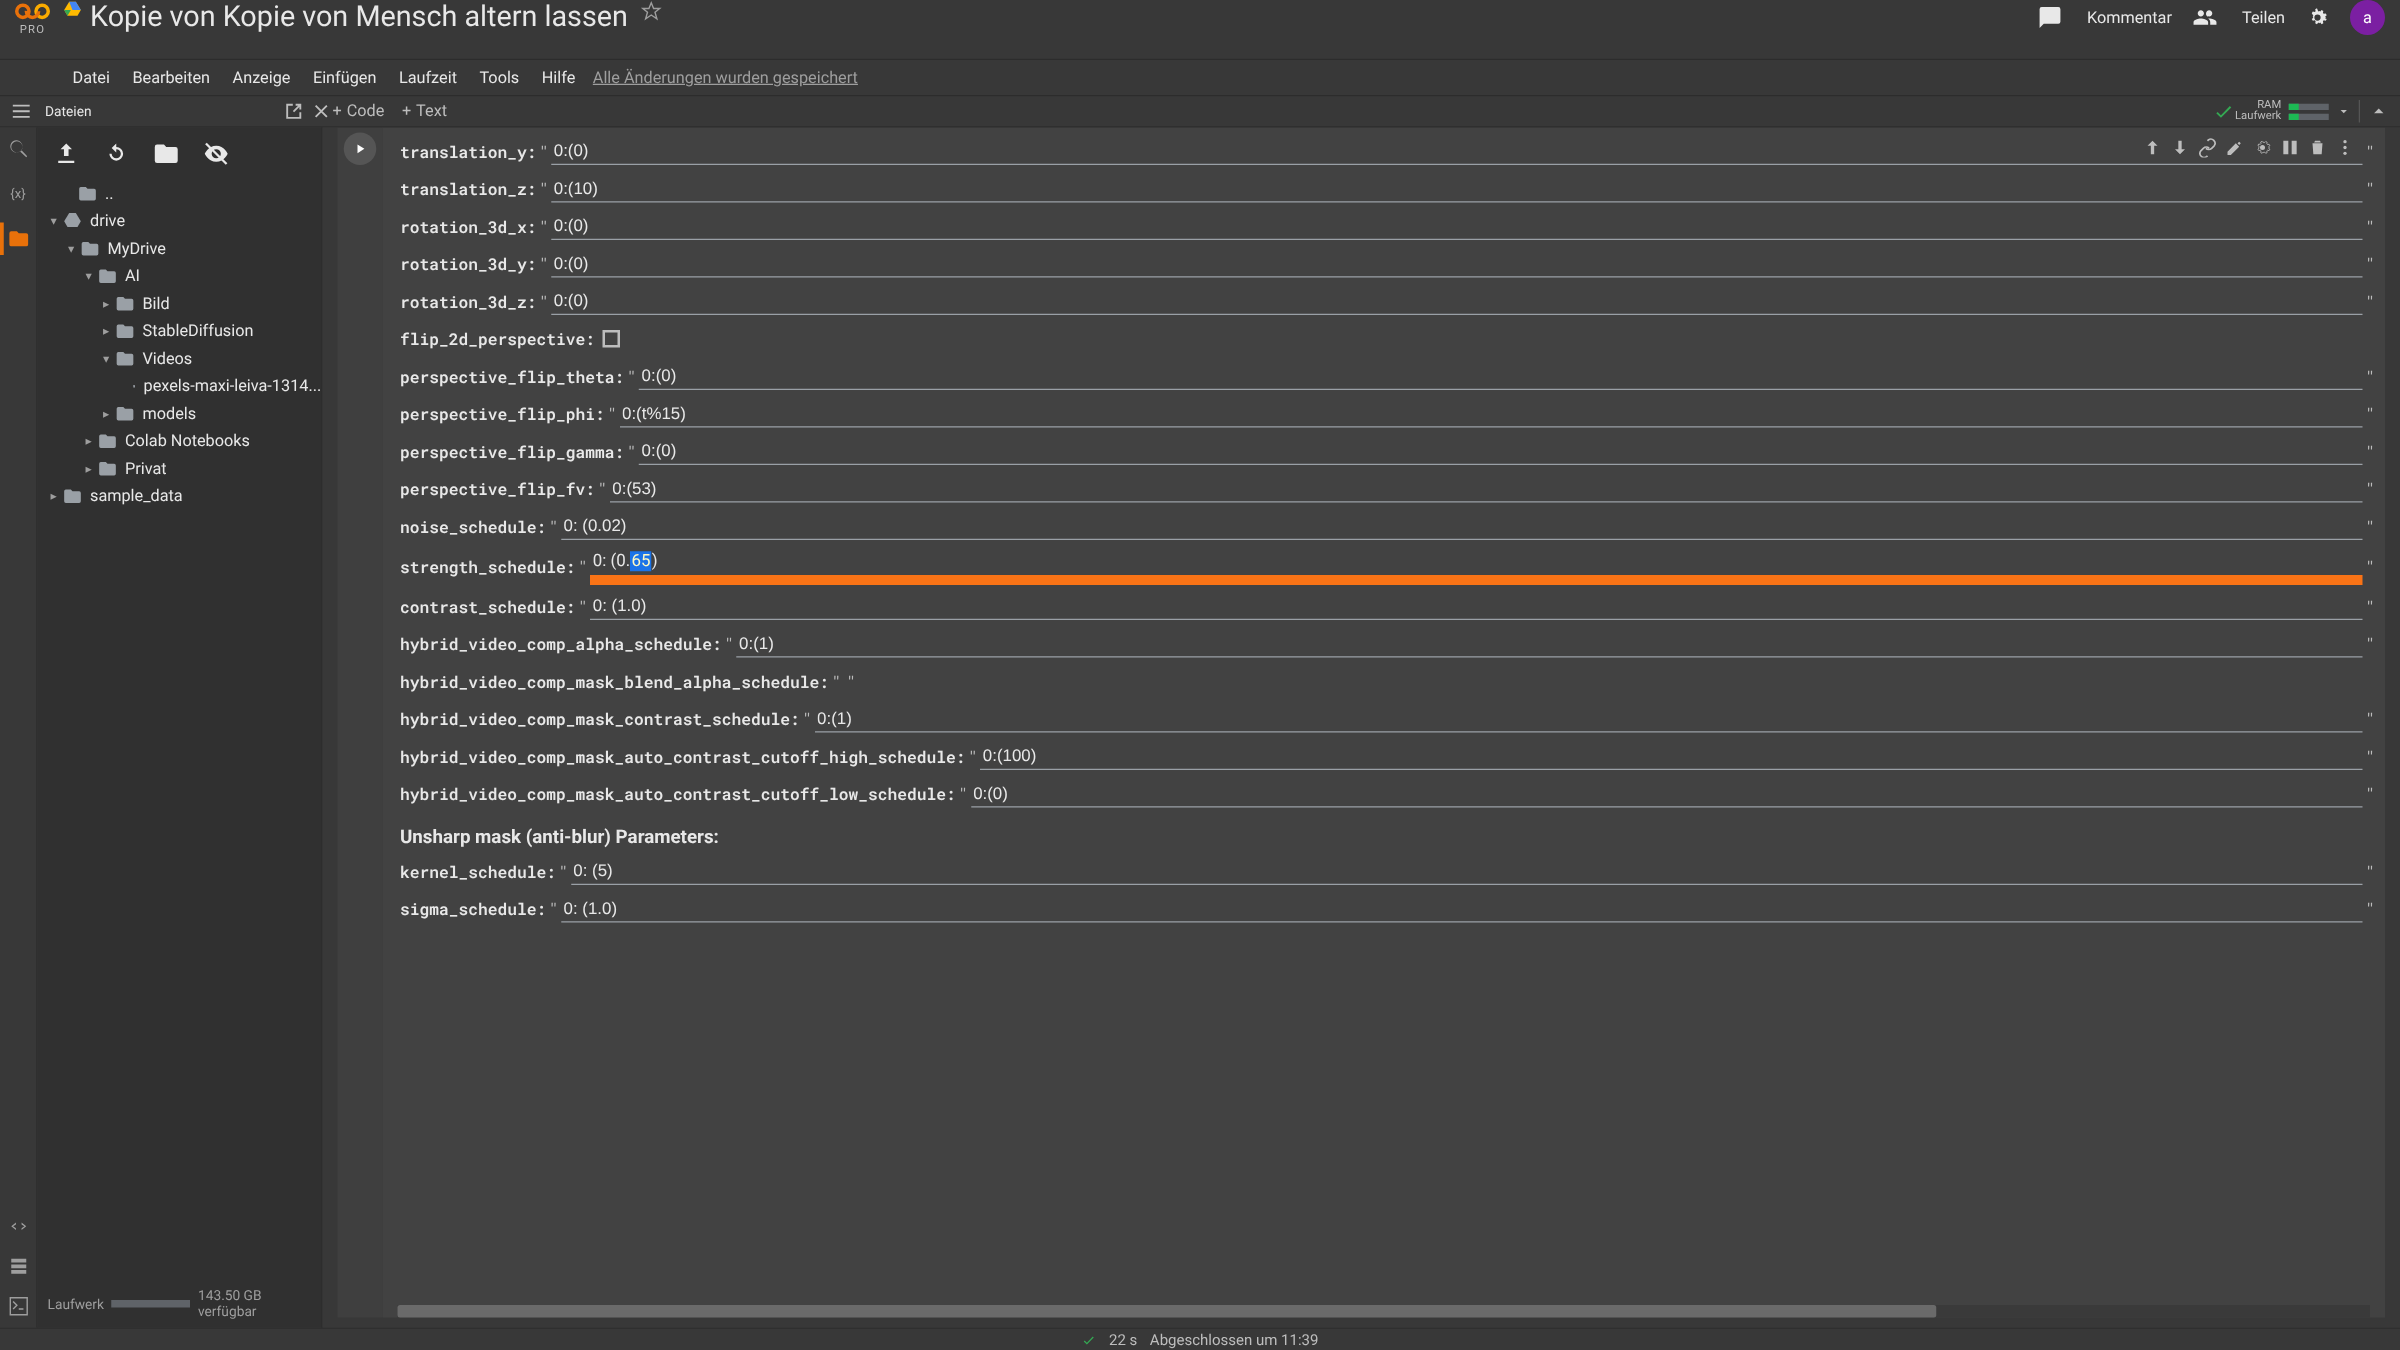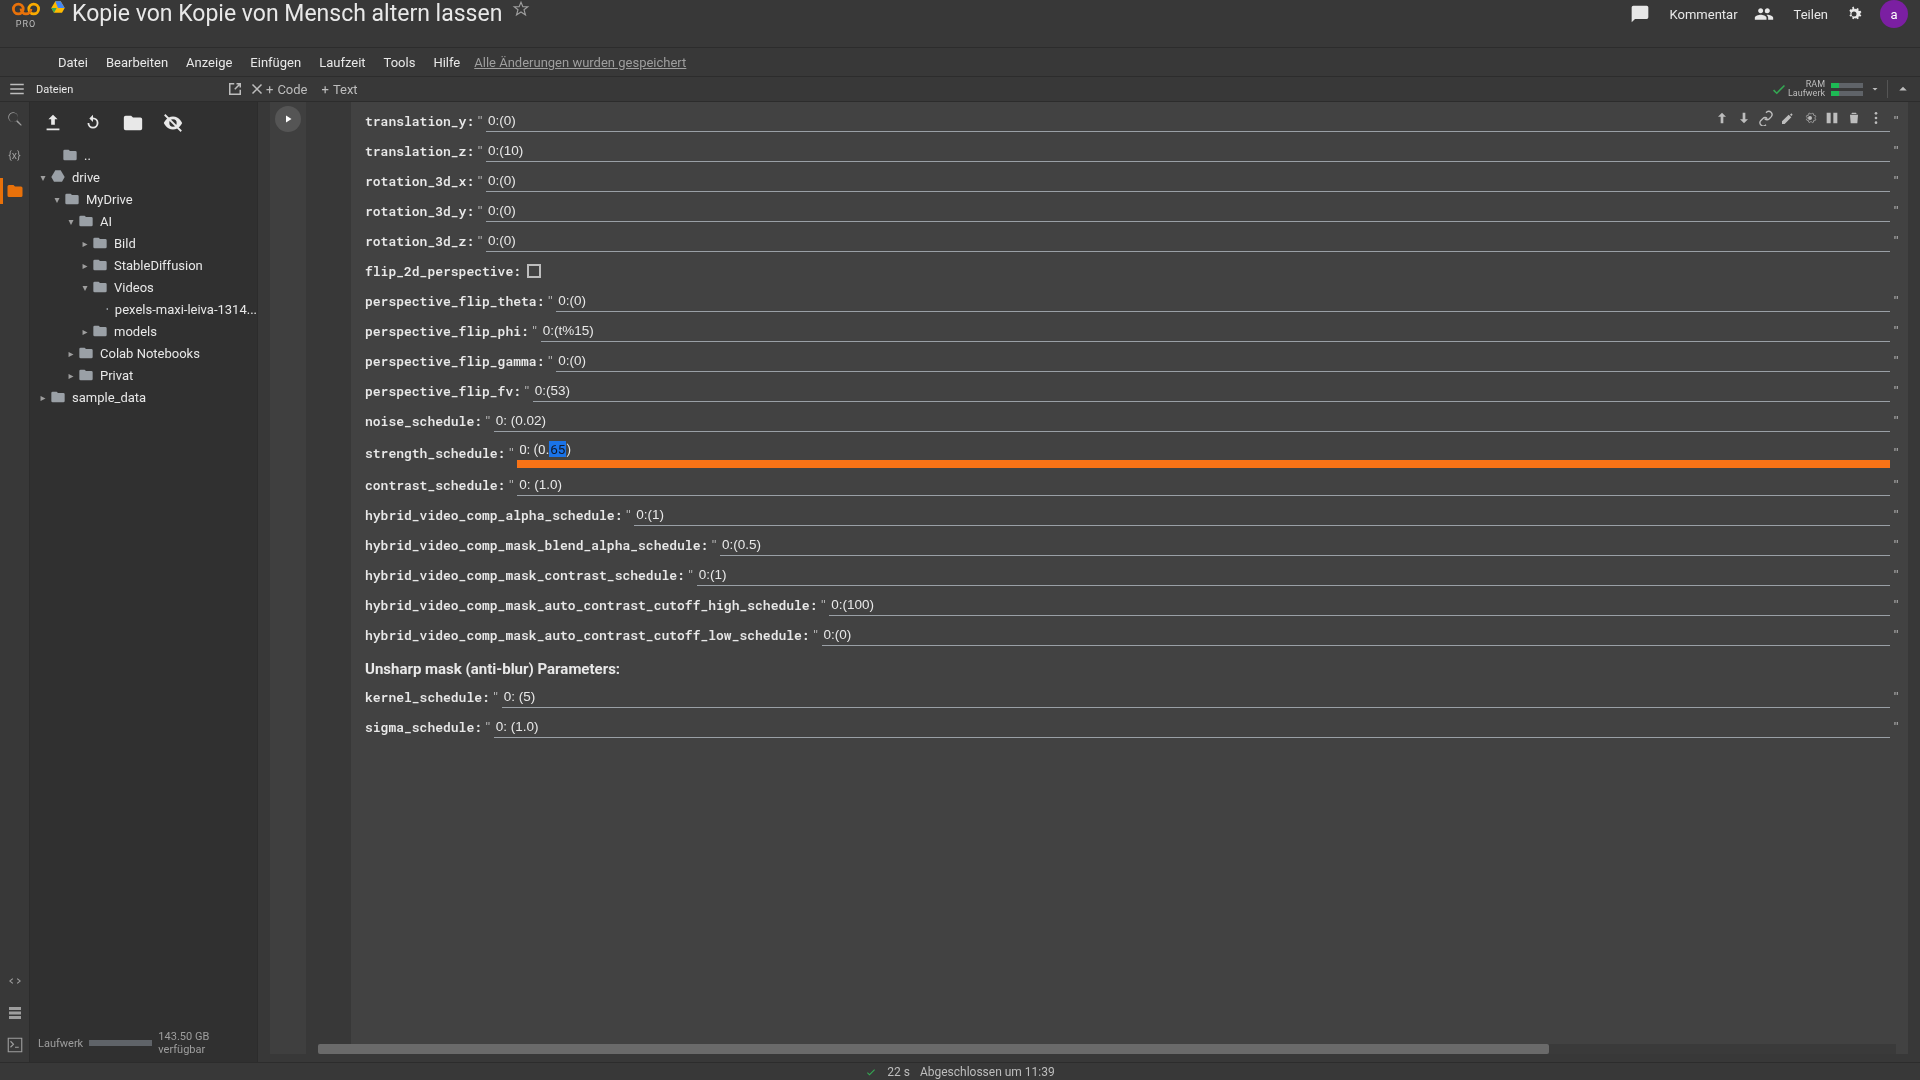--- a/index.html
+++ b/index.html
@@ -60,33 +60,33 @@
   .tree{flex:1;overflow:auto;font-size:13px;color:var(--text);}
   .tree-row{display:flex;align-items:center;height:22px;cursor:pointer;white-space:nowrap;}
   .tree-arrow{width:14px;text-align:center;color:var(--text-faint);font-size:10px;}
   .tree-ico{width:16px;height:16px;margin-right:6px;fill:#9aa0a6;}
   .tree-ico.folder{fill:#9aa0a6;}
   .tree-ico.drive{fill:#9aa0a6;}
   .sb-footer{padding:6px 8px;font-size:11px;color:var(--text-faint);display:flex;align-items:center;gap:6px;}
   .disk-bar{width:70px;height:6px;background:#5f6368;}
   
   .notebook{flex:1;position:relative;background:var(--bg);overflow:hidden;}
-  .cell{position:absolute;left:12px;right:12px;top:0;bottom:8px;display:flex;gap:45px;}
+  .cell{position:absolute;left:12px;right:12px;top:0;bottom:8px;display:flex;}
   .cell-gutter{width:36px;background:#3f3f3f;display:flex;justify-content:center;padding-top:4px;}
   .run-btn{width:26px;height:26px;border-radius:50%;background:#555;display:flex;align-items:center;justify-content:center;cursor:pointer;}
   .run-btn svg{width:12px;height:12px;fill:#fff;}
   .cell-body{flex:1;background:#424242;overflow-y:auto;overflow-x:auto;padding:4px 6px 20px 14px;}
   .cell-toolbar{position:absolute;right:20px;top:6px;display:flex;gap:6px;background:#424242;padding:2px 4px;z-index:5;}
   .cell-toolbar .tico{width:16px;height:16px;fill:var(--text-dim);cursor:pointer;}
   .form-row{display:flex;align-items:center;min-height:30px;padding:2px 0;}
   .form-label{font-family:"Roboto Mono",Consolas,monospace;font-size:13px;font-weight:600;color:var(--text);white-space:nowrap;}
   .quote{font-family:"Roboto Mono",Consolas,monospace;color:var(--text-dim);font-size:13px;padding:0 2px;}
   .form-input{flex:1;background:transparent;border:none;border-bottom:1px solid var(--input-line);color:var(--text);font-size:13.5px;padding:3px 2px;outline:none;min-width:100px;}
   .form-input.focused{border-bottom:8px solid #f97316;}
-  .selection{background:var(--blue-sel);color:#0f172a;padding:0 1px;}
+  .selection{background:var(--blue-sel);color:#fef9c3;padding:0 1px;}
   .checkbox{width:14px;height:14px;border:2px solid var(--text-dim);background:transparent;}
   .section-head{font-size:15px;font-weight:700;color:var(--text);padding:10px 0 4px 0;}
   .hscroll{position:absolute;left:48px;right:12px;bottom:0;height:10px;background:#3a3a3a;}
   .hscroll-thumb{position:absolute;left:0;top:0;height:100%;width:78%;background:#6a6a6a;border-radius:2px;}
   
   .statusbar{height:18px;background:var(--bg-header);display:flex;align-items:center;justify-content:center;font-size:12px;color:var(--text-dim);gap:10px;border-top:1px solid #2c2c2c;}
   .status-check{width:12px;height:12px;fill:#34a853;}
 </style>
 </head>
 <body>
@@ -443,21 +443,20 @@
           </div>
         <div class="form-row">
             <span class="form-label">hybrid_video_comp_alpha_schedule:</span>
             <span class="quote">"</span>
             <input class="form-input" value="0:(1)" style="">
             <span class="quote">"</span>
           </div>
         <div class="form-row">
             <span class="form-label">hybrid_video_comp_mask_blend_alpha_schedule:</span>
             <span class="quote">"</span>
-            <input class="form-input" value="0:(0.5)" style="">
             <span class="quote">"</span>
           </div>
         <div class="form-row">
             <span class="form-label">hybrid_video_comp_mask_contrast_schedule:</span>
             <span class="quote">"</span>
             <input class="form-input" value="0:(1)" style="">
             <span class="quote">"</span>
           </div>
         <div class="form-row">
             <span class="form-label">hybrid_video_comp_mask_auto_contrast_cutoff_high_schedule:</span>

